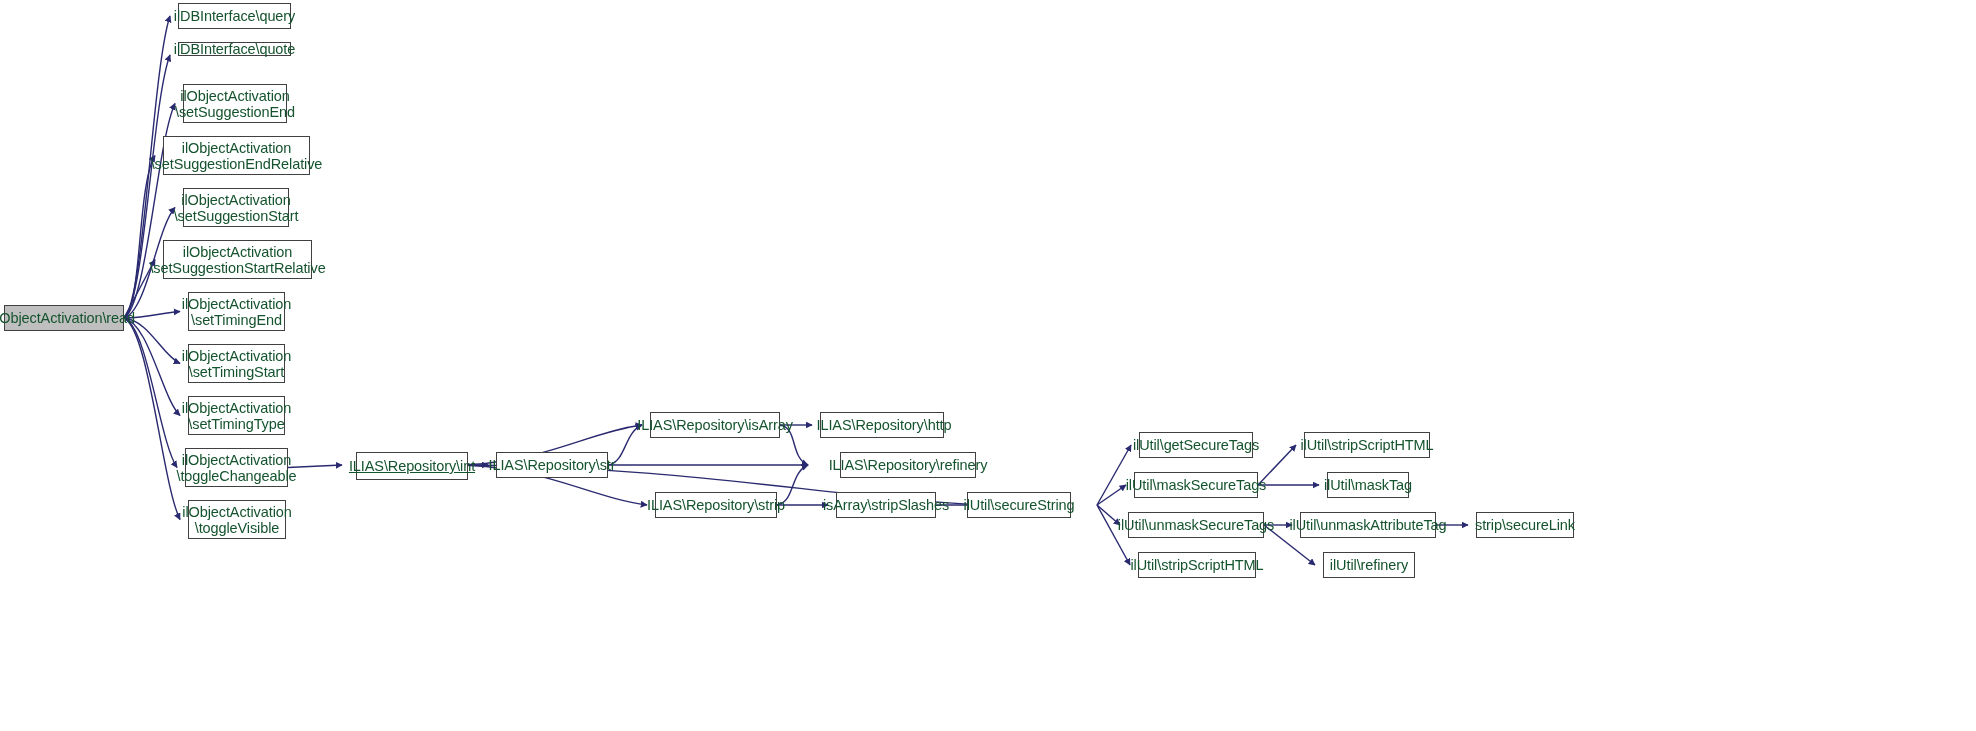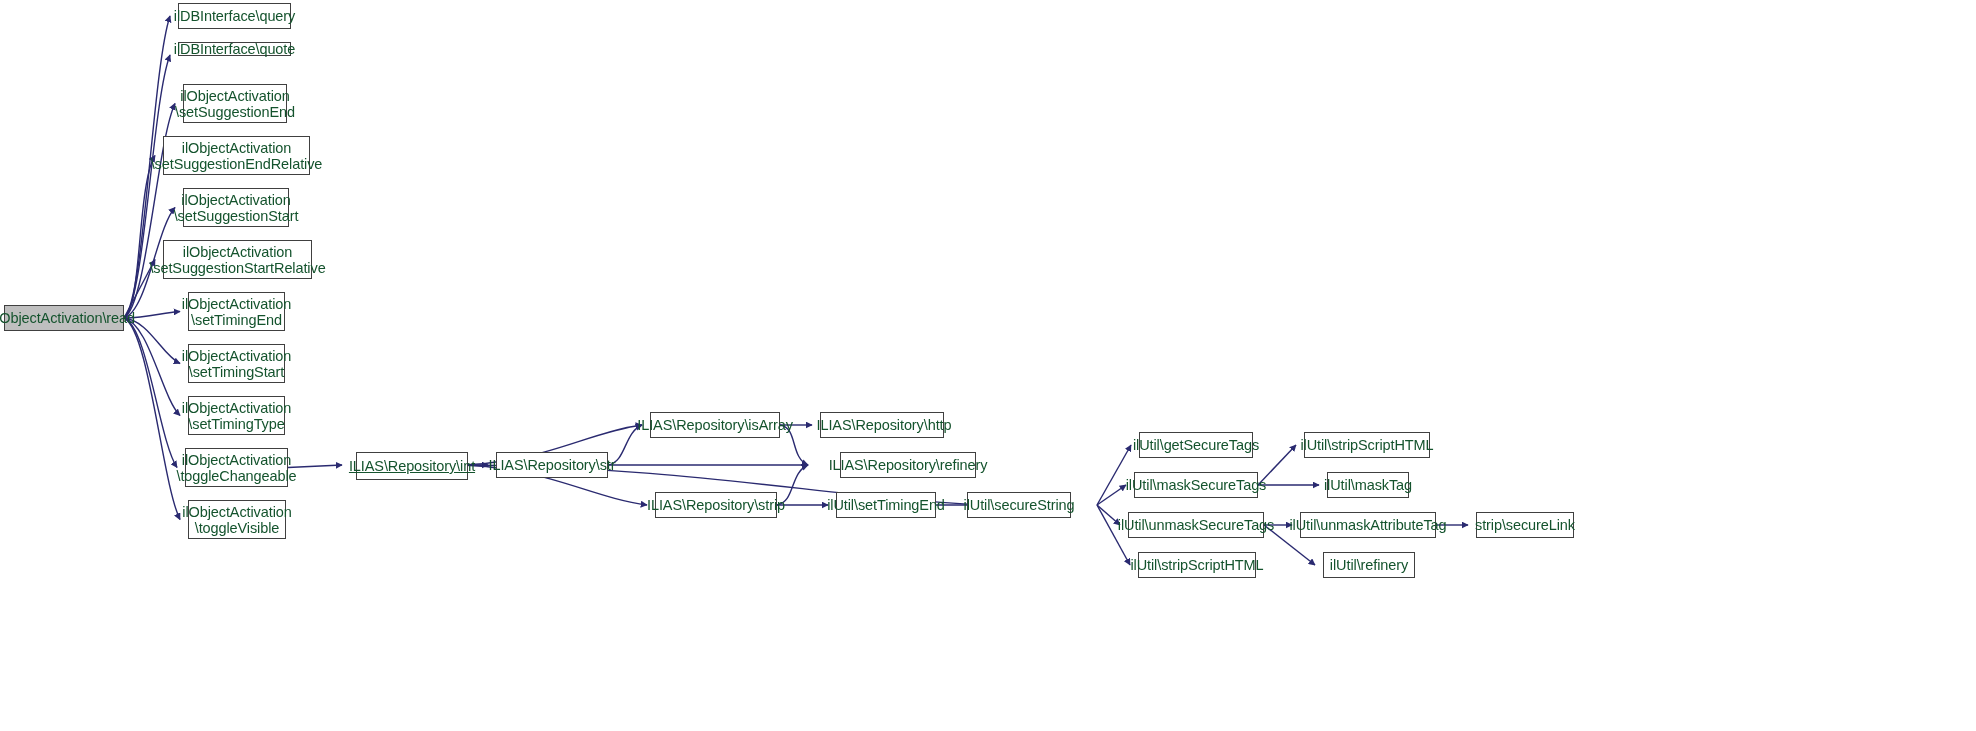--- a/index.html
+++ b/index.html
@@ -78,21 +78,21 @@
       <div class="node" style="left: 185px; top: 448px; width: 103px; height: 39px;">ilObjectActivation
 \toggleChangeable</div>
       <div class="node" style="left: 188px; top: 500px; width: 98px; height: 39px;">ilObjectActivation
 \toggleVisible</div>
       <div class="node" style="left: 356px; top: 452px; width: 112px; height: 28px; text-decoration: underline;">ILIAS\Repository\int</div>
       <div class="node" style="left: 496px; top: 452px; width: 112px; height: 26px;">ILIAS\Repository\str</div>
       <div class="node" style="left: 650px; top: 412px; width: 130px; height: 26px;">ILIAS\Repository\isArray</div>
       <div class="node" style="left: 655px; top: 492px; width: 122px; height: 26px;">ILIAS\Repository\strip</div>
       <div class="node" style="left: 820px; top: 412px; width: 124px; height: 26px; padding-left: 8px;">ILIAS\Repository\http</div>
       <div class="node" style="left: 816px; top: 452px; width: 136px; height: 26px; margin-left: 24px;">ILIAS\Repository\refinery</div>
-      <div class="node" style="left: 836px; top: 492px; width: 100px; height: 26px;">ilUtil\setTimingEnd</div>
+      <div class="node" style="left: 836px; top: 492px; width: 100px; height: 26px;">isArray\stripSlashes</div>
       <div class="node" style="left: 967px; top: 492px; width: 104px; height: 26px;">ilUtil\secureString</div>
       <div class="node" style="left: 1139px; top: 432px; width: 114px; height: 26px;">ilUtil\getSecureTags</div>
       <div class="node" style="left: 1134px; top: 472px; width: 124px; height: 26px;">ilUtil\maskSecureTags</div>
       <div class="node" style="left: 1128px; top: 512px; width: 136px; height: 26px;">ilUtil\unmaskSecureTags</div>
       <div class="node" style="left: 1138px; top: 552px; width: 118px; height: 26px;">ilUtil\stripScriptHTML</div>
       <div class="node" style="left: 1304px; top: 432px; width: 126px; height: 26px;">ilUtil\stripScriptHTML</div>
       <div class="node" style="left: 1327px; top: 472px; width: 82px; height: 26px;">ilUtil\maskTag</div>
       <div class="node" style="left: 1300px; top: 512px; width: 136px; height: 26px;">ilUtil\unmaskAttributeTag</div>
       <div class="node" style="left: 1323px; top: 552px; width: 92px; height: 26px;">ilUtil\refinery</div>
       <div class="node" style="left: 1476px; top: 512px; width: 98px; height: 26px;">strip\secureLink</div>

